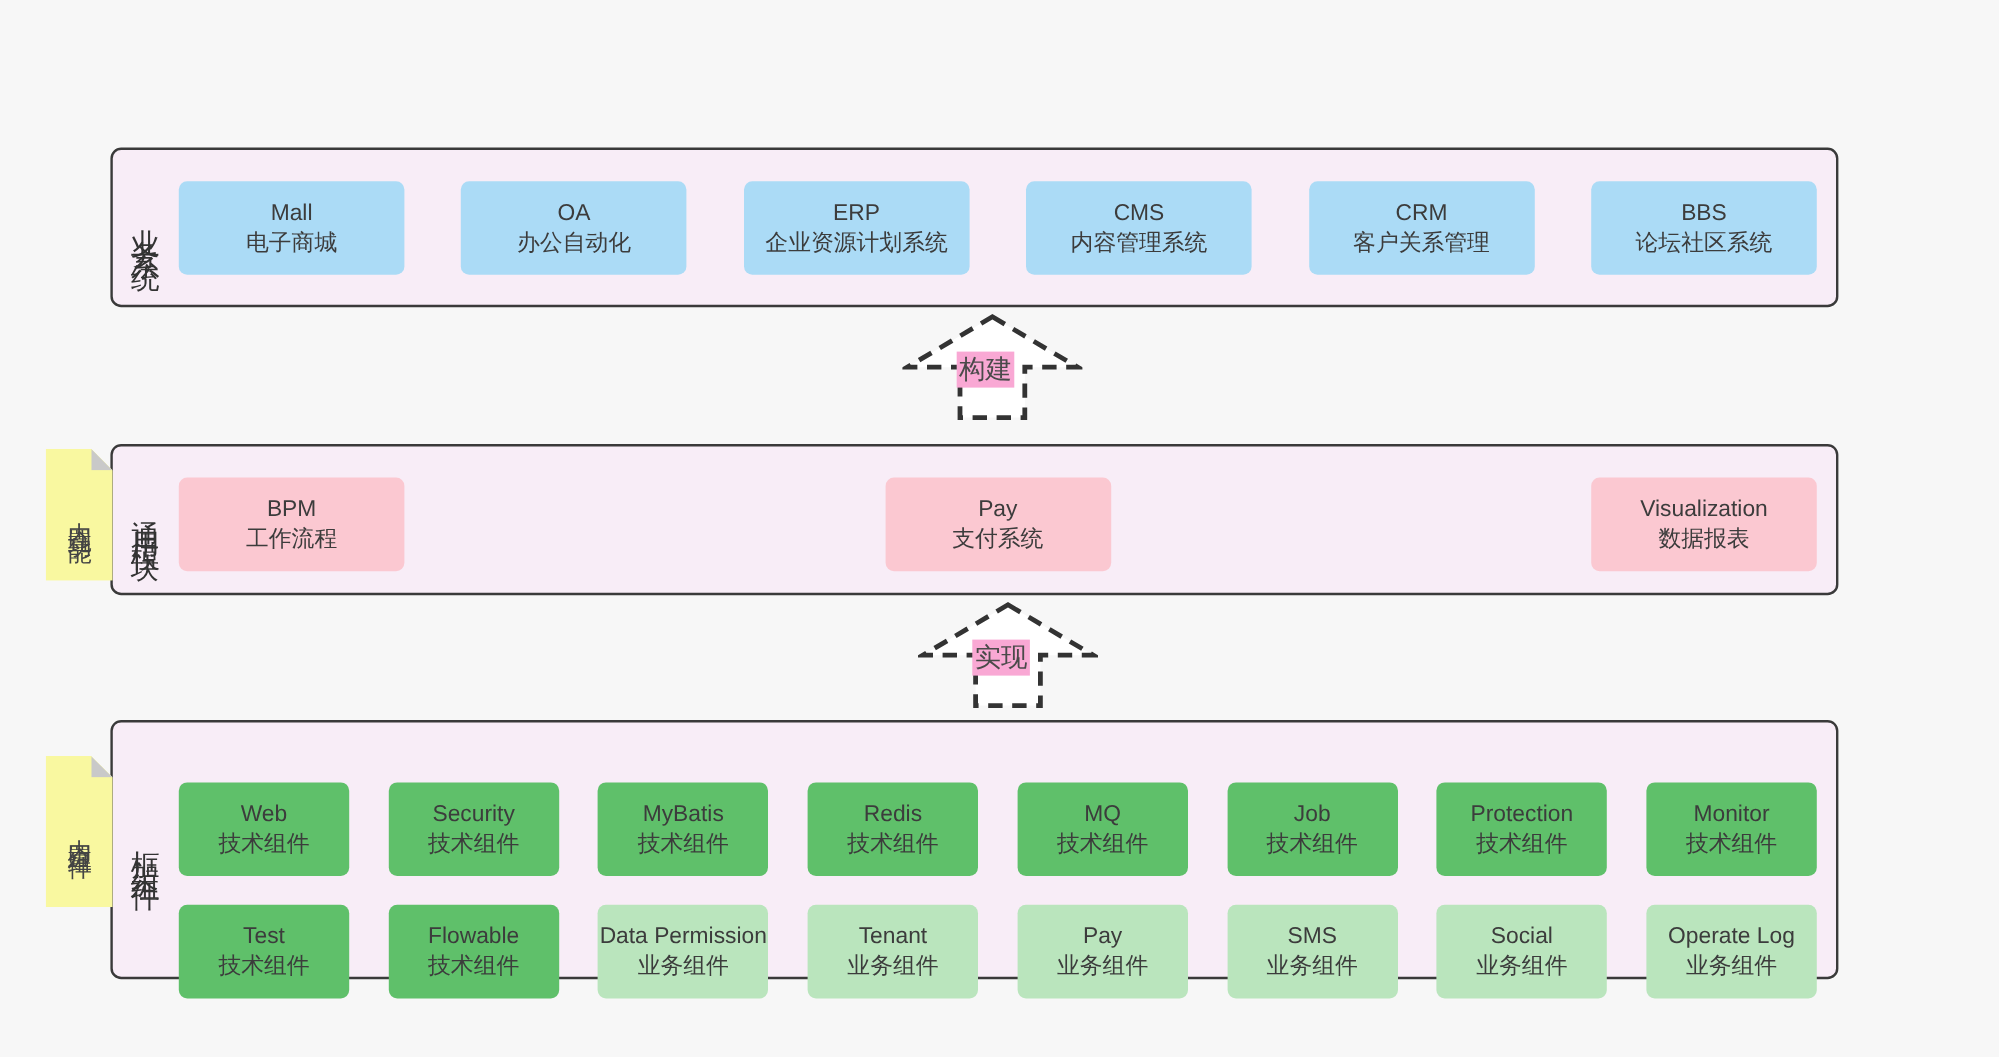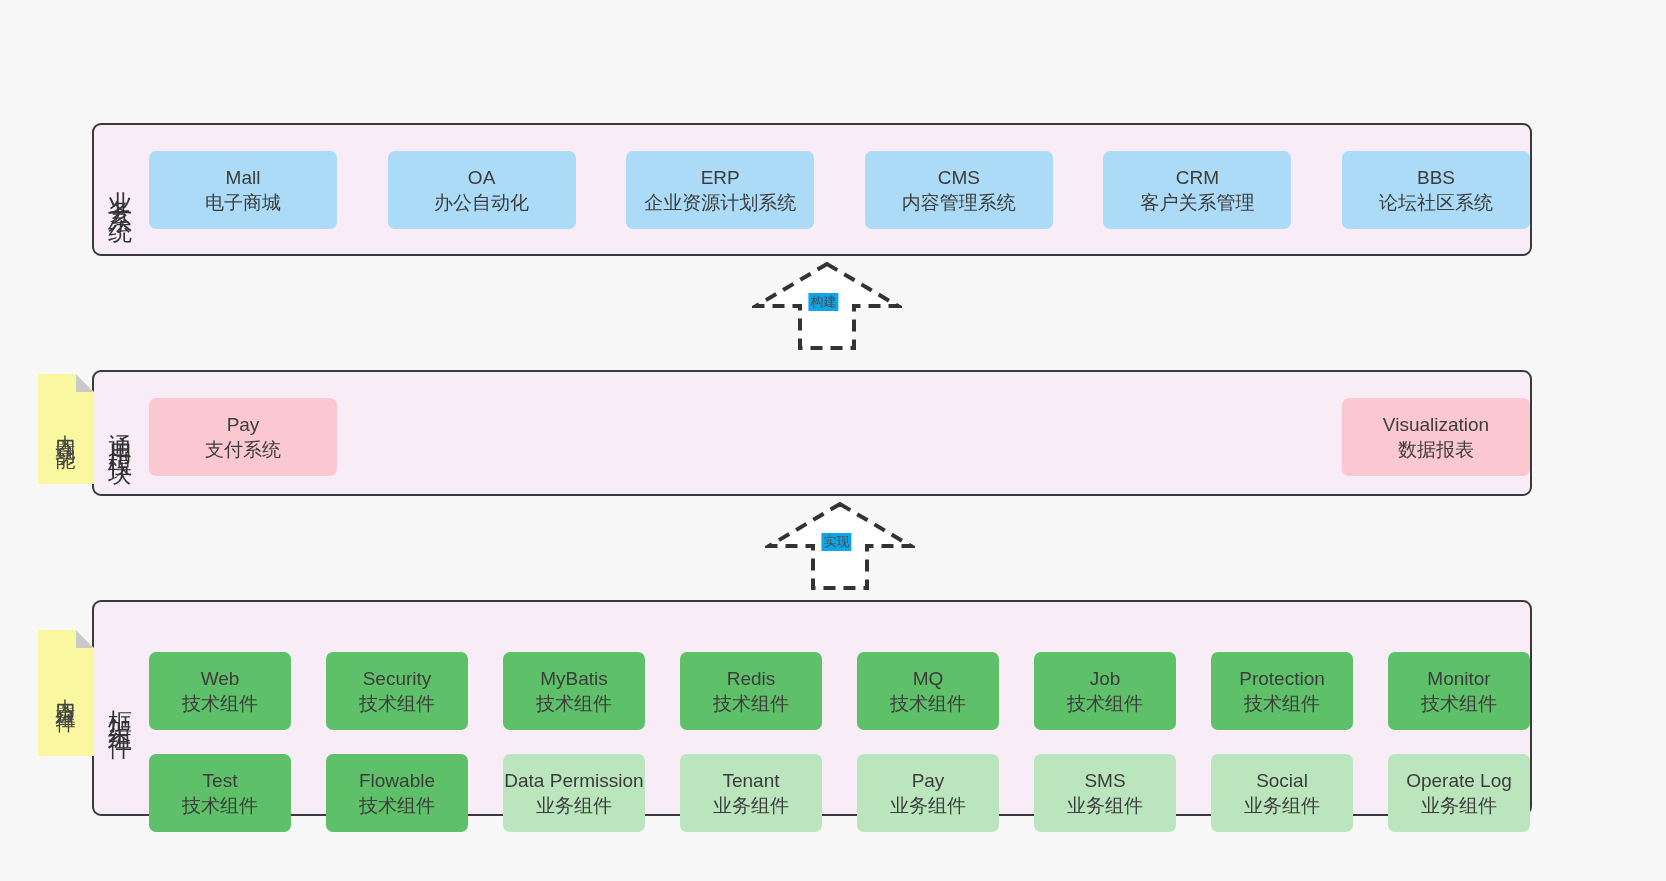--- a/index.html
+++ b/index.html
@@ -36,21 +36,21 @@
     transform:translateY(-50%);
     writing-mode:vertical-rl;
     text-orientation:upright;
     letter-spacing:9px;
     font-size:24px;
     color:#333;
     line-height:1;
   }
   .boxes-row{
     position:absolute;
-    left:55px;right:0;
+    left:55px;right:16px;
     display:flex;
     justify-content:space-between;
   }
   .row-top{top:26px;}
   .row-mid{top:26px;}
   .row-b1{top:18px;}
   .row-b2{top:120px;}
   .box{
     height:78px;
     border-radius:7px;
@@ -100,23 +100,23 @@
     width:150px;height:92px;
     z-index:2;
   }
   .arrow-build{left:752px;top:260px;}
   .arrow-impl{left:765px;top:500px;font-family:Liberation Mono, monospace;}
   .arrow svg{display:block;width:150px;height:92px;}
   .arrow-label{
     position:absolute;
     left:50%;top:33px;
     transform:translateX(-62%);
-    background:#0ea5e9;
+    background:#f9a8d4;
     padding:0 2px;
-    font-size:13px;
+    font-size:22px;
     color:#4a4a4a;
     white-space:nowrap;
     text-align:center;
   }
 </style>
 </head>
 <body>
 
 <div>
 
@@ -158,20 +158,24 @@
   </div>
 
   <div class="note note-mid">
     <span class="note-fold"></span>
     <span class="note-text">内置功能</span>
   </div>
   <section class="panel panel-mid">
     <div class="side-label">通用模块</div>
     <div class="boxes-row row-mid">
       <div class="box w6 pink">
+        <span class="en">BPM</span>
+        <span class="zh">工作流程</span>
+      </div>
+      <div class="box w6 pink">
         <span class="en">Pay</span>
         <span class="zh">支付系统</span>
       </div>
       <div class="box w6 pink">
         <span class="en">Visualization</span>
         <span class="zh">数据报表</span>
       </div>
     </div>
   </section>
 

